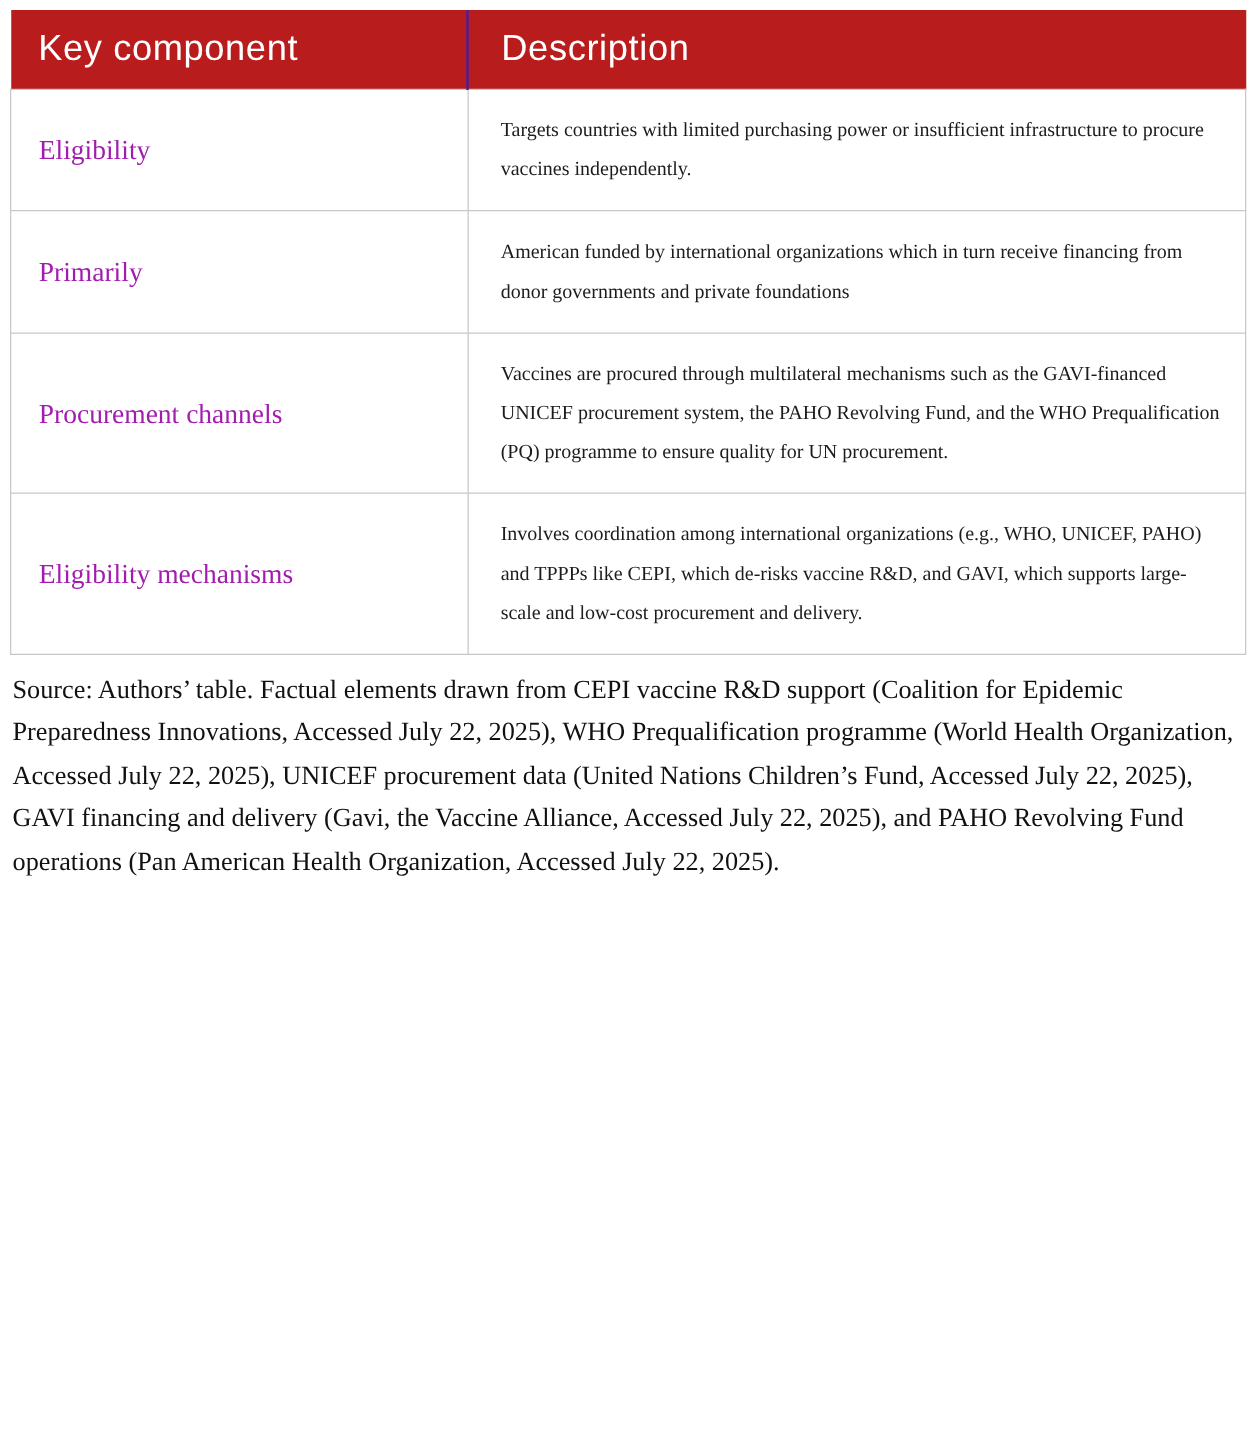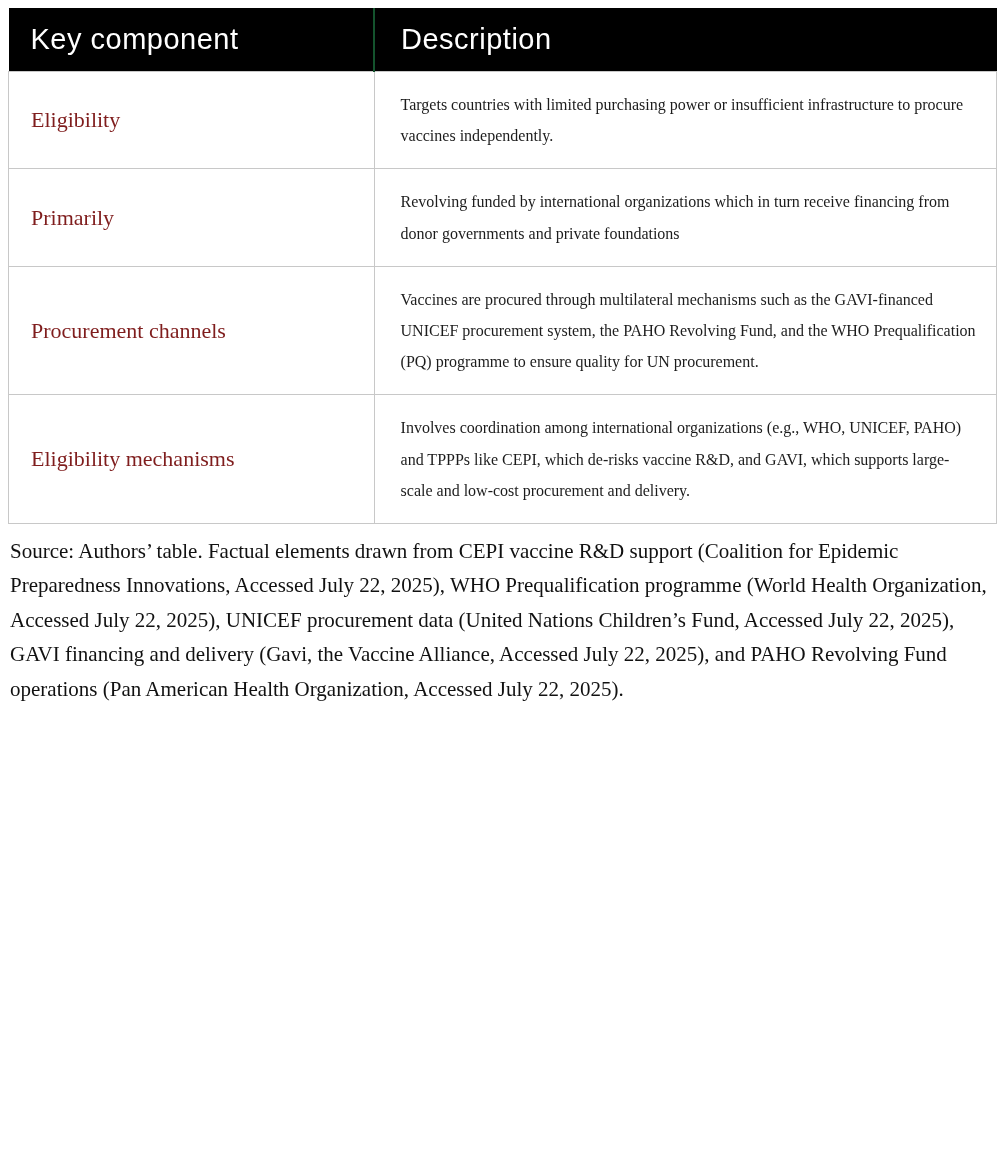--- a/index.html
+++ b/index.html
@@ -16,41 +16,41 @@
   }
   table.components {
     width: 100%;
     border-collapse: collapse;
     table-layout: fixed;
   }
   col.col-component { width: 37%; }
   col.col-description { width: 63%; }
 
   table.components th {
-    background: #000000;
+    background: #b91c1c;
     color: #ffffff;
     font-family: "Liberation Sans", sans-serif;
     font-weight: 400;
     font-size: 29px;
     letter-spacing: 0.5px;
     text-align: left;
     padding: 15px 32px 15px 22px;
   }
   table.components th + th {
-    border-left: 2px solid #14532d;
+    border-left: 2px solid #4c1d95;
     padding-left: 26px;
   }
 
   table.components td {
     border: 1px solid #c8c8c8;
     vertical-align: middle;
   }
   td.component {
     font-size: 22px;
-    color: #7f1d1d;
+    color: #a21caf;
     padding: 16px 14px 16px 22px;
   }
   td.description {
     font-size: 16px;
     line-height: 1.95;
     color: #1c1c1c;
     padding: 17px 18px 17px 26px;
     vertical-align: middle;
   }
 
@@ -77,21 +77,21 @@
         <th>Description</th>
       </tr>
     </thead>
     <tbody>
       <tr>
         <td class="component">Eligibility</td>
         <td class="description">Targets countries with limited purchasing power or insufficient infrastructure to procure vaccines independently.</td>
       </tr>
       <tr>
         <td class="component">Primarily</td>
-        <td class="description">Revolving funded by international organizations which in turn receive financing from donor governments and private foundations</td>
+        <td class="description">American funded by international organizations which in turn receive financing from donor governments and private foundations</td>
       </tr>
       <tr>
         <td class="component">Procurement channels</td>
         <td class="description">Vaccines are procured through multilateral mechanisms such as the GAVI-financed UNICEF procurement system, the PAHO Revolving Fund, and the WHO Prequalification (PQ) programme to ensure quality for UN procurement.</td>
       </tr>
       <tr>
         <td class="component">Eligibility mechanisms</td>
         <td class="description">Involves coordination among international organizations (e.g., WHO, UNICEF, PAHO) and TPPPs like CEPI, which de-risks vaccine R&amp;D, and GAVI, which supports large-scale and low-cost procurement and delivery.</td>
       </tr>
     </tbody>

